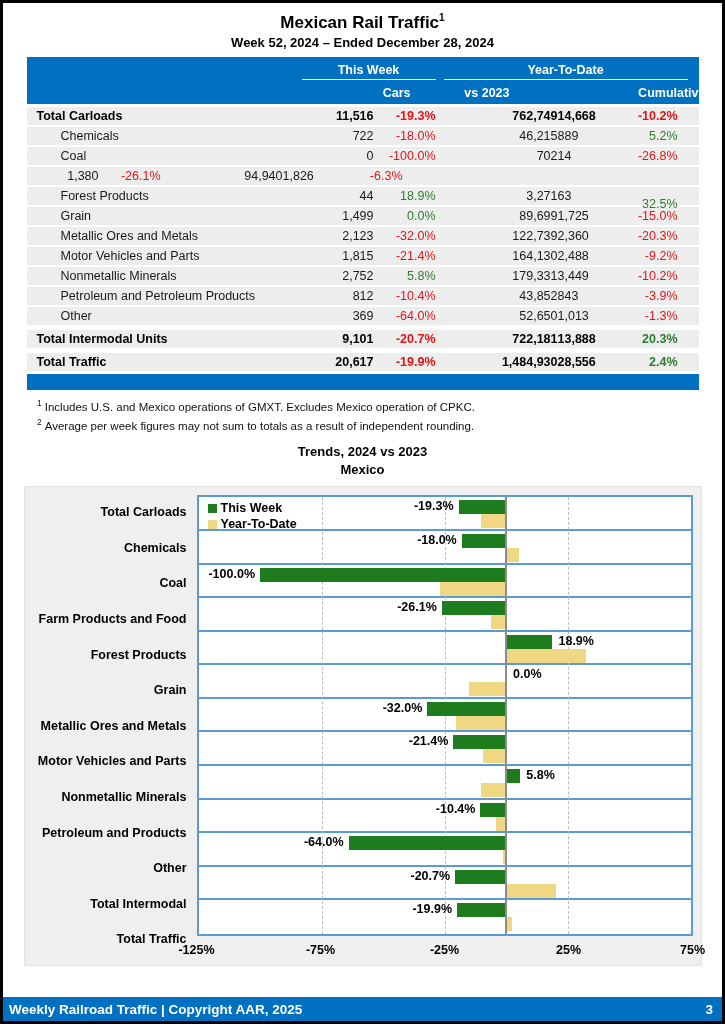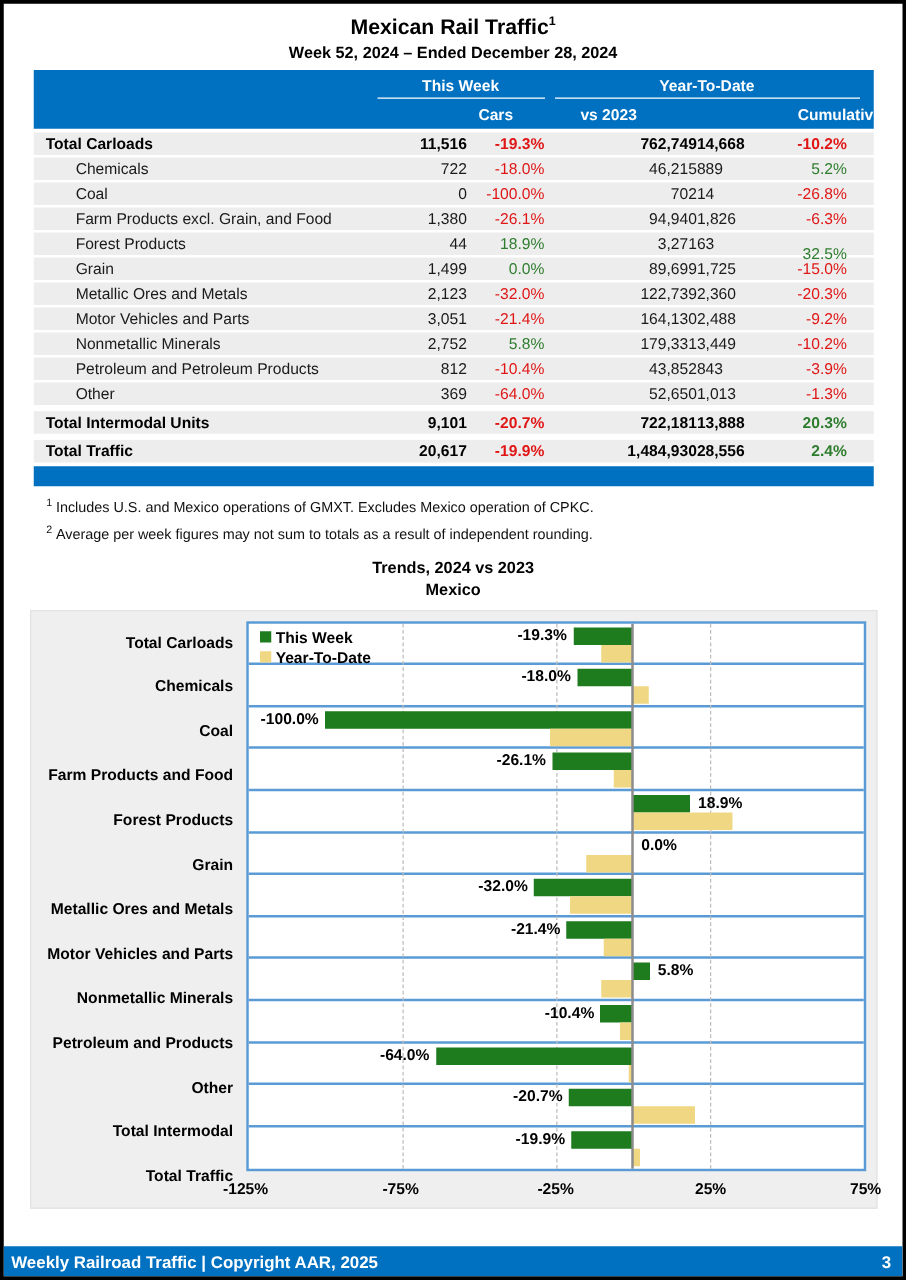--- a/index.html
+++ b/index.html
@@ -127,21 +127,20 @@
         <div class="trow">
           <div class="c-label">Coal</div>
           <div class="c-cars">0</div>
           <div class="c-vs"><span class="neg">-100.0%</span></div>
           <div class="c-spacer"></div>
           <div class="c-cum">702</div>
           <div class="c-avg">14</div>
           <div class="c-vs2" style="padding-right:10px;"><span class="neg">-26.8%</span></div>
         </div>
         <div class="trow">
-          <div class="c-label">Farm Products excl. Grain, and Food</div>
           <div class="c-cars">1,380</div>
           <div class="c-vs"><span class="neg">-26.1%</span></div>
           <div class="c-spacer"></div>
           <div class="c-cum">94,940</div>
           <div class="c-avg">1,826</div>
           <div class="c-vs2" style="padding-right:10px;"><span class="neg">-6.3%</span></div>
         </div>
         <div class="trow">
           <div class="c-label">Forest Products</div>
           <div class="c-cars">44</div>
@@ -164,21 +163,21 @@
           <div class="c-label">Metallic Ores and Metals</div>
           <div class="c-cars">2,123</div>
           <div class="c-vs"><span class="neg">-32.0%</span></div>
           <div class="c-spacer"></div>
           <div class="c-cum">122,739</div>
           <div class="c-avg">2,360</div>
           <div class="c-vs2" style="padding-right:10px;"><span class="neg">-20.3%</span></div>
         </div>
         <div class="trow">
           <div class="c-label">Motor Vehicles and Parts</div>
-          <div class="c-cars">3,051</div>
+          <div class="c-cars">1,815</div>
           <div class="c-vs"><span class="neg">-21.4%</span></div>
           <div class="c-spacer"></div>
           <div class="c-cum">164,130</div>
           <div class="c-avg">2,488</div>
           <div class="c-vs2" style="padding-right:10px;"><span class="neg">-9.2%</span></div>
         </div>
         <div class="trow">
           <div class="c-label">Nonmetallic Minerals</div>
           <div class="c-cars">2,752</div>
           <div class="c-vs"><span class="pos">5.8%</span></div>

